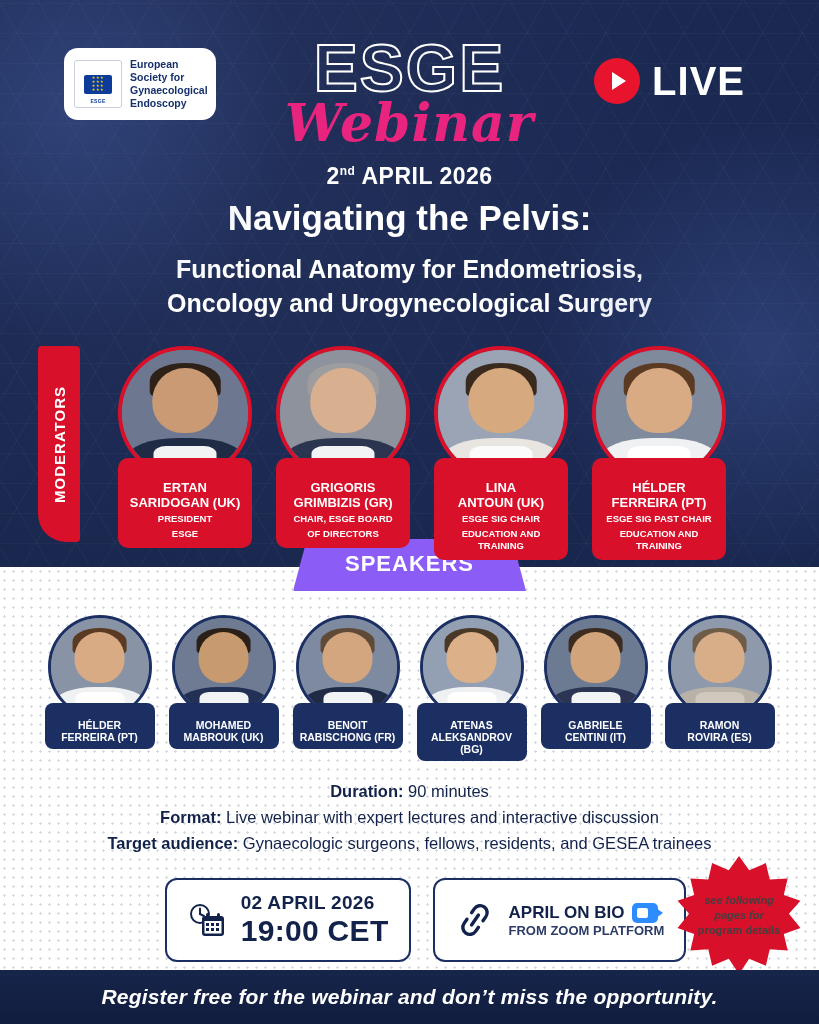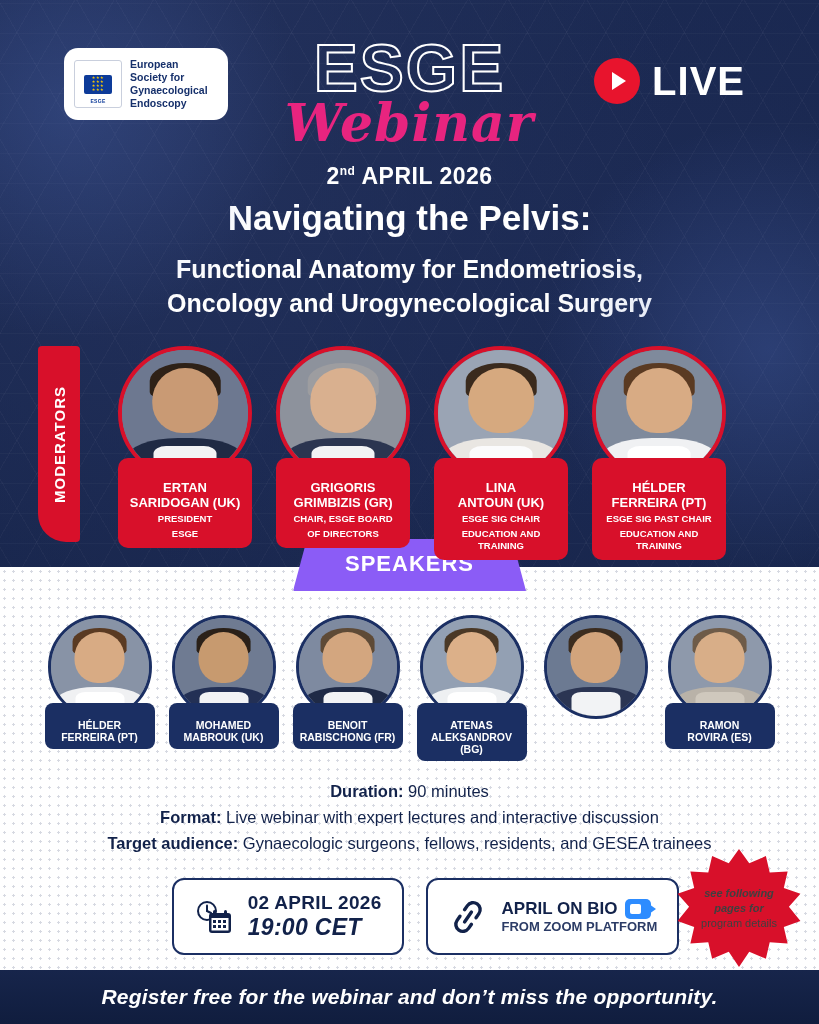--- a/index.html
+++ b/index.html
@@ -35,21 +35,21 @@
   }
   .glow.g1 { left:-160px; top:-120px; }
   .glow.g2 { right:-180px; top:120px; }
 
   
   .header {
     position: relative; height: 190px;
   }
   .logo-box {
     position: absolute; left: 64px; top: 48px;
-    width: 164px; height: 72px; background: #fff; border-radius: 14px;
+    width: 152px; height: 72px; background: #fff; border-radius: 14px;
     display: flex; align-items: center; gap: 8px; padding: 8px 10px;
   }
   .logo-mark {
     width: 48px; height: 48px; border: 1px solid #c9cfdd; border-radius: 3px;
     background: #fff; position: relative; flex: none;
     display:flex; align-items:center; justify-content:center;
   }
   .logo-mark .eu {
     width: 28px; height: 19px; background: #0d3b99; border-radius: 2px;
     display:flex; align-items:center; justify-content:center;
@@ -178,21 +178,21 @@
   
   .boxes { position:relative; display:flex; justify-content:center; gap:22px; padding: 14px 0 6px; margin-left: 32px; }
   .box {
     border:2px solid #1b2f63; border-radius:12px; background:#fff;
     display:flex; align-items:center; gap:14px; padding:12px 20px;
   }
   .box .cal {
     width:40px; height:40px; position:relative; flex:none;
   }
   .date-lines .l1 { font-size:19px; font-weight:800; color:#12224a; letter-spacing:.3px;}
-  .date-lines .l2 { font-size:23px; font-weight:800; color:#12224a; letter-spacing:.3px;font-style:italic;}
+  .date-lines .l2 { font-size:30px; font-weight:800; color:#12224a; letter-spacing:.3px;}
   .link-lines .l1 { font-size:17px; font-weight:800; color:#12224a; display:flex; align-items:center; gap:8px;}
   .link-lines .l2 { font-size:13px; color:#2c3c66; font-weight:600; }
   .zoom-badge {
     width:26px; height:20px; background:#2d8cff; border-radius:5px; position:relative;
   }
   .zoom-badge::after {
     content:""; position:absolute; right:-5px; top:5px;
     border-top:5px solid transparent; border-bottom:5px solid transparent; border-left:7px solid #2d8cff;
   }
   .zoom-badge::before {
@@ -210,21 +210,21 @@
     display:flex; align-items:center; justify-content:center; text-align:center;
   }
   .seal .star {
     position:absolute; inset:0; background:#d8102a;
     clip-path: polygon(50% 0%,58% 12%,71% 6%,74% 20%,88% 19%,85% 33%,98% 38%,89% 49%,98% 61%,85% 66%,88% 80%,74% 79%,71% 93%,58% 87%,50% 100%,42% 87%,29% 93%,26% 79%,12% 80%,15% 66%,2% 61%,11% 49%,2% 38%,15% 33%,12% 19%,26% 20%,29% 6%,42% 12%);
   }
   .seal .txt {
     position:relative; color:#404040; font-size:11px; line-height:15px; font-weight:700;
     font-style:italic; padding: 0 14px;
   }
-  .seal .txt b { font-weight:400; font-style:normal; }
+  .seal .txt b { font-weight:700; font-style:normal; }
 
   
   .footer {
     position:absolute; left:0; right:0; bottom:0; height:54px;
     background: linear-gradient(180deg,#17254b 0%, #101d3e 100%);
     display:flex; align-items:center; justify-content:center;
   }
   .footer span {
     color:#fff; font-size:21px; font-weight:800; font-style:italic; letter-spacing:.2px;
   }
@@ -436,20 +436,24 @@
       </div>
 
       <div class="spk-card">
         <div class="spk-photo">
           <div class="face" style="background:#6c7a92">
             <div class="hair" style="background:#3b2c1f"></div>
             <div class="head" style="background:#d2a47c"></div>
             <div class="body" style="background:#2b3553"></div>
             <div class="shirt"></div>
           </div>
+        </div>
+        <div class="spk-caption">
+          <div class="spk-name">GABRIELE</div>
+          <div class="spk-name">CENTINI (IT)</div>
         </div>
       </div>
 
       <div class="spk-card">
         <div class="spk-photo">
           <div class="face" style="background:#8e99ab">
             <div class="hair" style="background:#6e5b48"></div>
             <div class="head" style="background:#d8ae88"></div>
             <div class="body" style="background:#b9b2a8"></div>
             <div class="shirt" style="background:#cfc8bd"></div>

